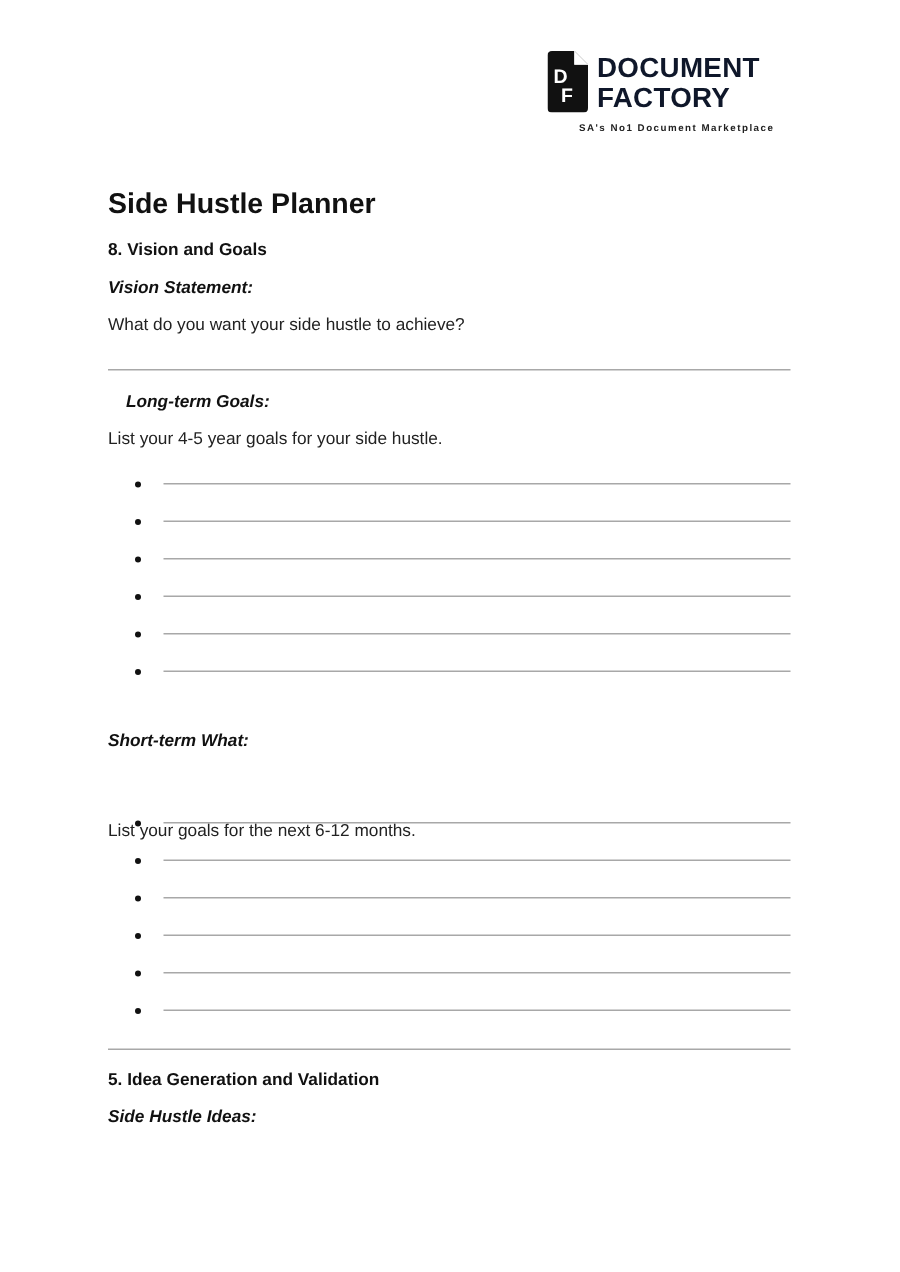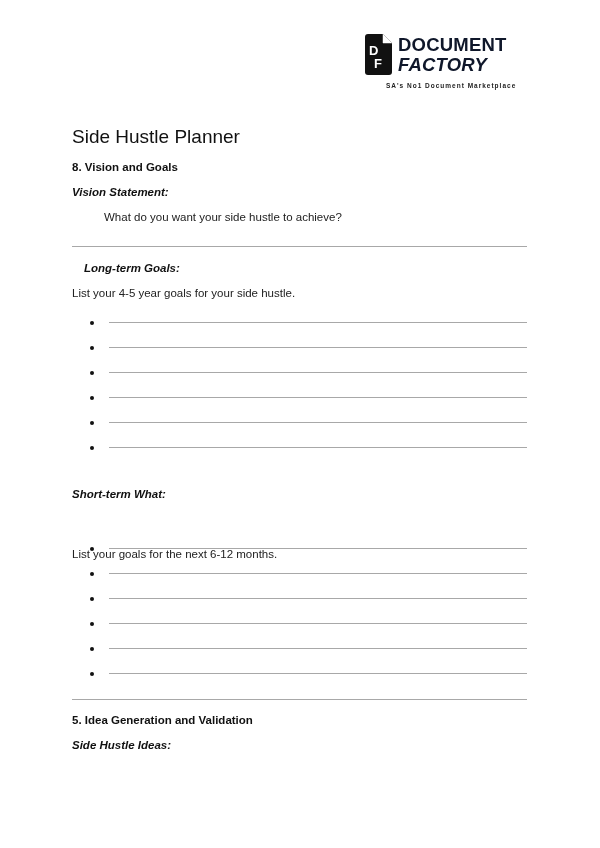--- a/index.html
+++ b/index.html
@@ -1,48 +1,48 @@
 <!DOCTYPE html>
 <html><head>
 <meta charset="utf-8">
 <style>
   html, body { margin: 0; padding: 0; background: #ffffff; }
   body { width: 600px; height: 848px; position: relative; overflow: hidden; font-family: "Liberation Sans", "DejaVu Sans", sans-serif; color: #111; }
   .abs { position: absolute; }
   .logo-icon { left: 365px; top: 34px; width: 27px; height: 41px; }
   .brand-line { left: 398px; font-weight: bold; font-size: 18.5px; letter-spacing: 0.2px; color: #0f172a; line-height: 20px; }
   .tagline { left: 386px; top: 82px; font-size: 6.5px; font-weight: bold; letter-spacing: 1px; color: #222; white-space: nowrap; }
-  .title { left: 72px; top: 126px; font-size: 19px; font-weight: normal; color: #111; }
+  .title { left: 72px; top: 126px; font-size: 19px; font-weight: bold; color: #111; }
   .h2 { left: 72px; font-size: 11.5px; font-weight: bold; color: #111; }
   .h3 { left: 72px; font-size: 11.5px; font-weight: bold; color: #111; font-style: italic; }
   .p { left: 72px; font-size: 11.5px; color: #222; }
   .divider { left: 72px; width: 455px; height: 0; border-top: 1.5px solid #a8a8a8; }
   .bullet { left: 90px; width: 4px; height: 4px; background: #111; border-radius: 50%; }
   .bline { left: 109px; width: 418px; height: 0; border-top: 1.3px solid #a8a8a8; }
 </style>
 </head>
 <body>
 
 <div class="abs logo-icon">
   <svg width="27" height="41" viewBox="0 0 27 41">
     <path d="M3 0 H18 L27 9 V38 Q27 41 24 41 H3 Q0 41 0 38 V3 Q0 0 3 0 Z" fill="#111"></path>
     <path d="M18 0 V9 H27" fill="#fff" stroke="#fff" stroke-width="0.5"></path>
     <text x="4" y="21" font-family="Liberation Sans, sans-serif" font-weight="bold" font-size="13" fill="#fff">D</text>
     <text x="9" y="34" font-family="Liberation Sans, sans-serif" font-weight="bold" font-size="13" fill="#fff">F</text>
   </svg>
 </div>
 <div class="abs brand-line" style="top:35px;">DOCUMENT</div>
-<div class="abs brand-line" style="top:55px;font-style:italic;">FACTORY</div>
+<div class="abs brand-line" style="top:55px;">FACTORY</div>
 <div class="abs tagline">SA's No1 Document Marketplace</div>
 
 <div class="abs title">Side Hustle Planner</div>
 
 <div class="abs h2" style="top:161px;">8. Vision and Goals</div>
 <div class="abs h3" style="top:186px;">Vision Statement:</div>
-<div class="abs p" style="top:211px;margin-left:32px;">What do you want your side hustle to achieve?</div>
+<div class="abs p" style="top:211px;">What do you want your side hustle to achieve?</div>
 <div class="abs divider" style="top:246px;"></div>
 
 <div class="abs h3" style="top:262px;padding-left:12px;">Long-term Goals:</div>
 <div class="abs p" style="top:287px;">List your 4-5 year goals for your side hustle.</div>
 
 <div>
   <div class="abs bullet" style="top:321px;"></div>
   <div class="abs bline" style="top:322px;"></div>
   <div class="abs bullet" style="top:346px;"></div>
   <div class="abs bline" style="top:347px;"></div>

